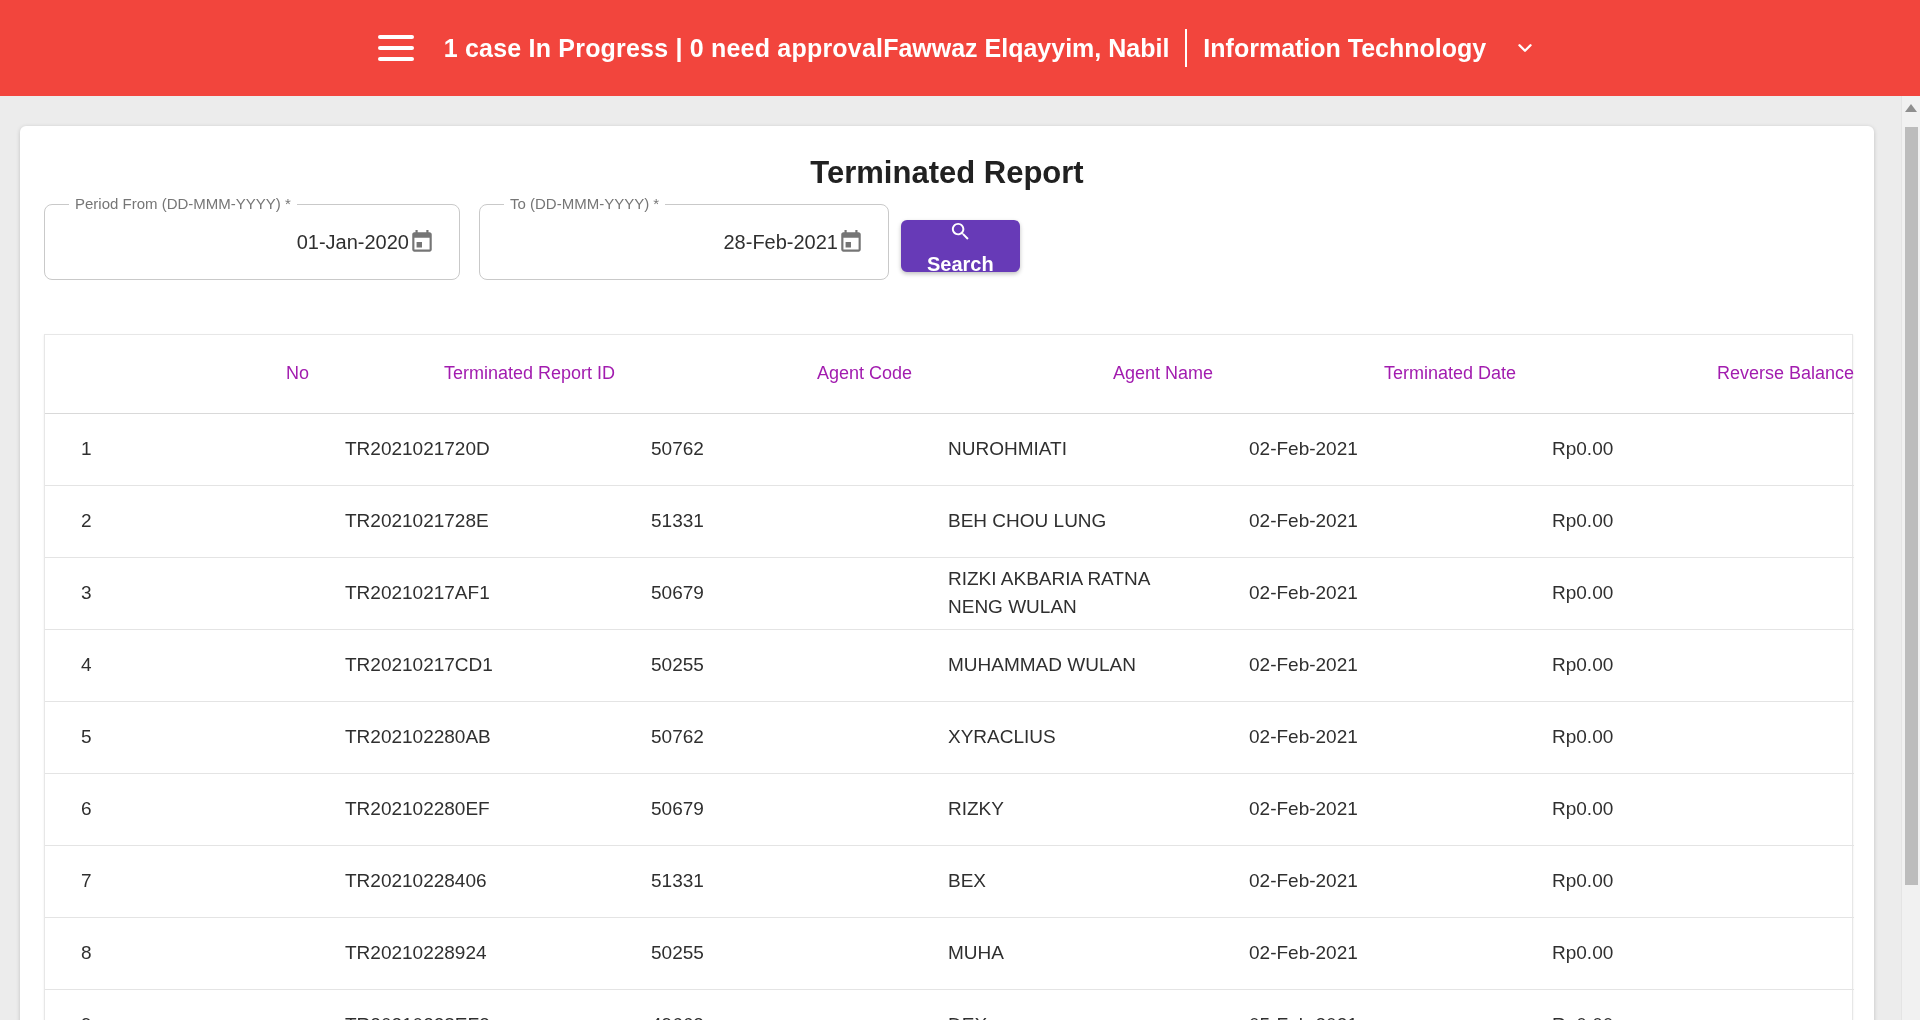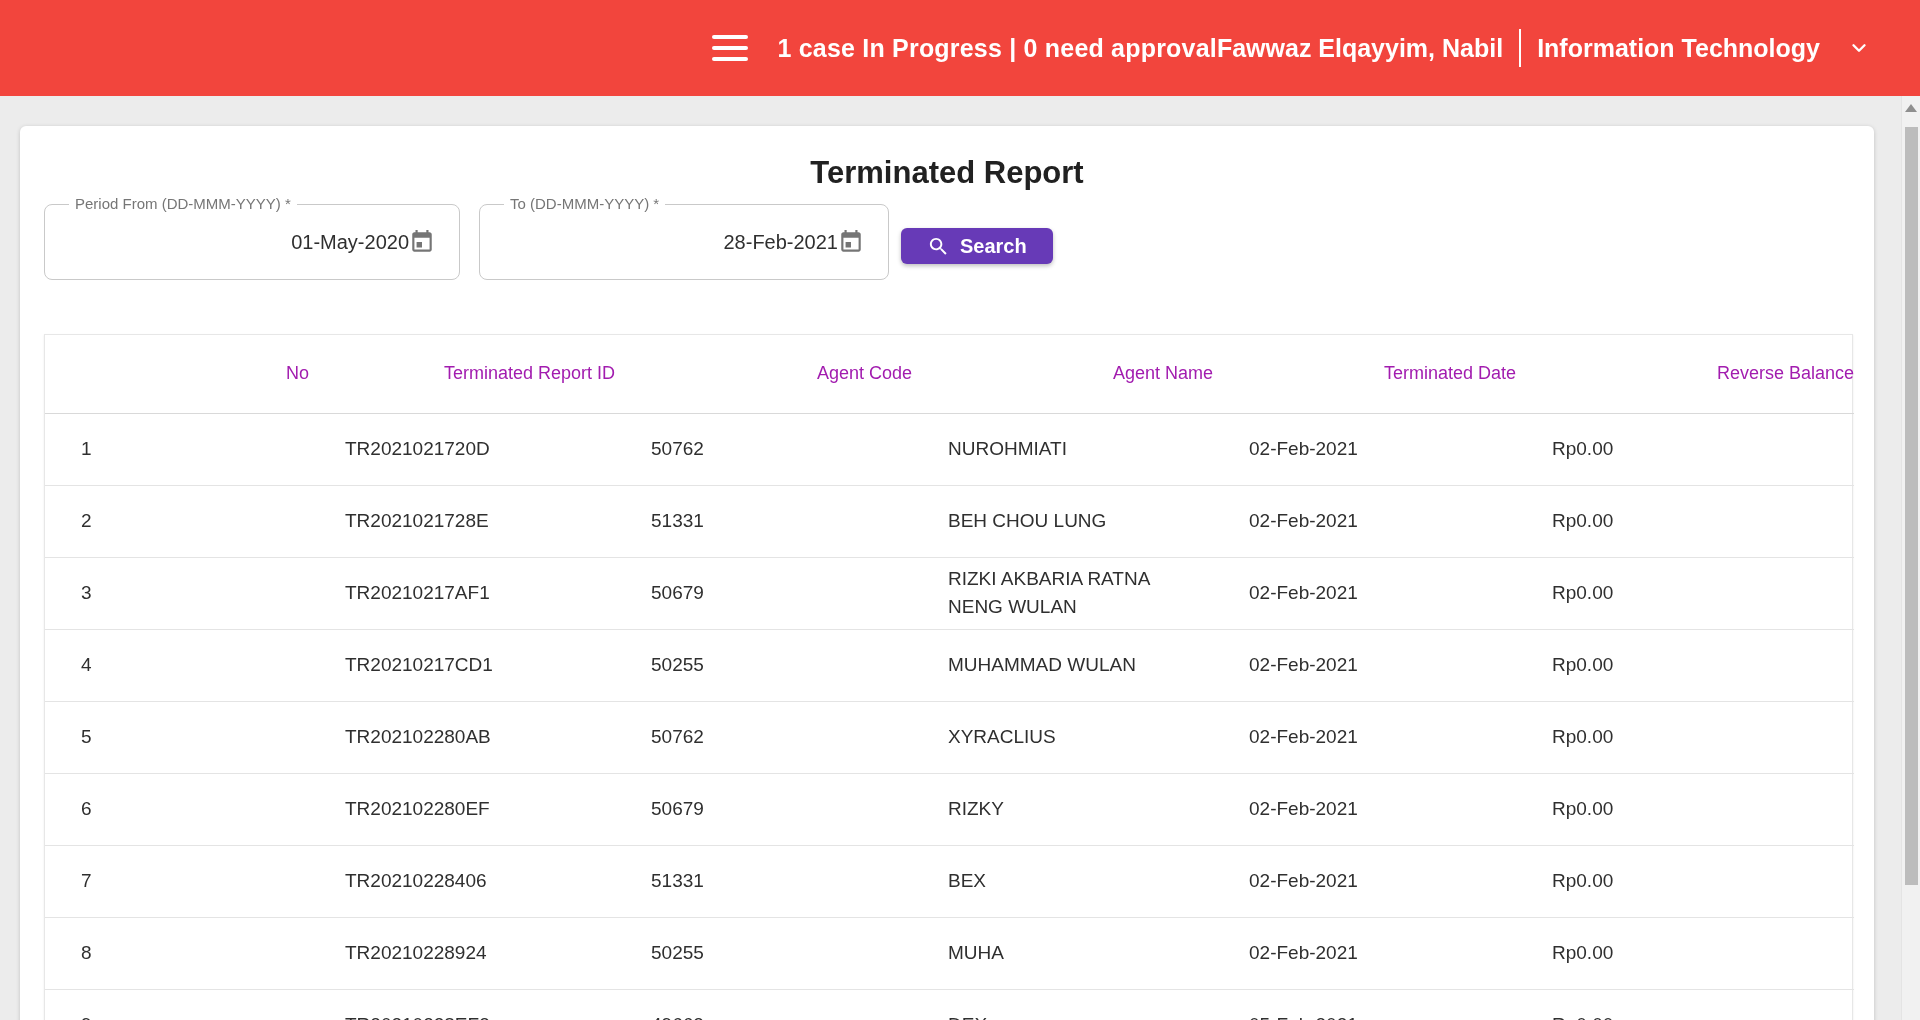--- a/index.html
+++ b/index.html
@@ -10,21 +10,21 @@
     position:relative;
   }
 
   
   .appbar {
     height:96px;
     background:#f2453d;
     color:#fff;
     display:flex;
     align-items:center;
-    justify-content:flex-end;
+    justify-content:center;
     padding:0 36px 0 44px;
   }
   .appbar-left { display:flex; align-items:center; gap:30px; }
   .hamburger { width:36px; height:26px; display:flex; flex-direction:column; justify-content:space-between; cursor:pointer; }
   .hamburger span { display:block; height:4px; background:#fff; border-radius:2px; }
   .status-text { font-size:25px; font-weight:700; letter-spacing:.2px; }
   .appbar-right { display:flex; align-items:center; gap:16px; margin-right:14px; }
   .appbar-right .name, .appbar-right .dept { font-size:25px; font-weight:700; }
   .vdivider { width:2px; height:38px; background:#fff; }
   .chevron { width:22px; height:22px; margin-left:12px; cursor:pointer; }
@@ -69,29 +69,30 @@
     background:#fff;
     padding:0 6px;
     font-size:15px;
     color:#767676;
     white-space:nowrap;
   }
   .field-value { font-size:20px; color:#2f2f2f; }
   .cal-btn { width:30px; height:30px; border:none; background:transparent; cursor:pointer; padding:0; }
 
   .search-btn {
-    margin-left:12px; margin-top:24px;
-    height:36px; padding:0 26px;
+    margin-left:12px; margin-top:16px;
+    height:52px; padding:0 26px;
     background:#673ab7; color:#fff;
     border:none; border-radius:6px;
     font-family:"Liberation Sans", sans-serif;
     font-size:20px; font-weight:700;
     display:flex; align-items:center; gap:10px;
     box-shadow:0 2px 4px rgba(0,0,0,.25);
     cursor:pointer;
+    flex-direction:column;
   }
 
   
   .table-wrap {
     margin:54px 21px 0 24px;
     border:1px solid #e7e7e7;
     box-shadow:0 1px 2px rgba(0,0,0,.08);
     background:#fff;
   }
   table { width:100%; border-collapse:collapse; table-layout:fixed; }
@@ -170,21 +171,21 @@
 
 <div class="content">
   <div class="card">
 
     <h1 class="page-title">Terminated Report</h1>
 
     <div class="filter-row">
 
       <div class="field field-from">
         <span class="field-label">Period From (DD-MMM-YYYY) *</span>
-        <span class="field-value">01-May-2020</span>
+        <span class="field-value">01-Jan-2020</span>
         <button class="cal-btn">
           <svg width="26" height="26" viewBox="0 0 24 24" fill="#757575">
             <g transform="translate(24,0) scale(-1,1)">
               <path d="M17 12h-5v5h5v-5zM16 1v2H8V1H6v2H5c-1.11 0-1.99.9-1.99 2L3 19c0 1.1.89 2 2 2h14c1.1 0 2-.9 2-2V5c0-1.1-.9-2-2-2h-1V1h-2zm3 18H5V8h14v11z"></path>
             </g>
           </svg>
         </button>
       </div>
 
       <div class="field field-to">

